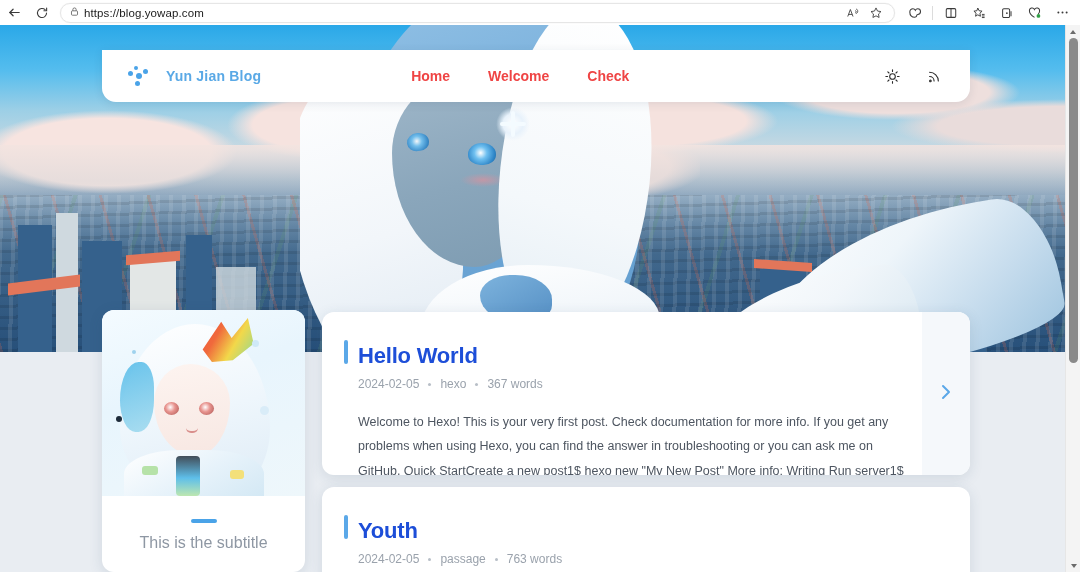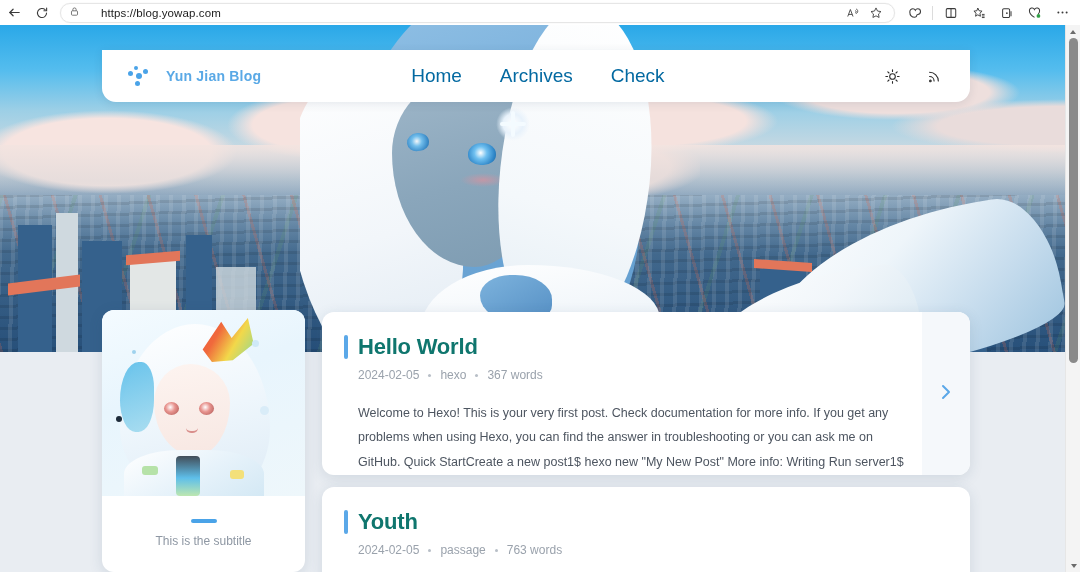--- a/index.html
+++ b/index.html
@@ -20,21 +20,21 @@
   }
   .nav-btn svg { display: block; }
   .omnibox {
     flex: 1 1 auto; height: 20px; margin: 0 6px 0 4px;
     background: #ffffff; border: 1px solid #e6e6e6; border-radius: 11px;
     display: flex; align-items: center; padding: 0 8px;
     box-shadow: 0 0 0 0.5px rgba(0,0,0,.03);
   }
   .lock-icon { width: 14px; height: 14px; color: #5f5f5f; flex: 0 0 auto; display:flex; }
   .url-text {
-    font-size: 11.5px; color: #1b1b1b; margin-left: 18px;
+    font-size: 11.5px; color: #1b1b1b; margin-left: 1px;
     white-space: nowrap; overflow: hidden; letter-spacing: .1px;
   }
   .omni-right { display: flex; align-items: center; gap: 2px; margin-left: auto; }
   .omni-icon { width: 21px; height: 19px; display: flex; align-items: center; justify-content: center; color: #4a4a4a; }
   .tool-icons { display: flex; align-items: center; gap: 1px; padding-right: 4px; }
   .tool-icon { width: 27px; height: 22px; display: flex; align-items: center; justify-content: center; color: #3b3b3b; }
   .tool-div { width: 1px; height: 14px; background: #dcdcdc; margin: 0 3px; }
 
   
   .viewport {
@@ -153,21 +153,21 @@
     background:#ffffff; border-radius: 0 0 14px 14px;
     display:flex; align-items:center; padding:0 26px;
     box-shadow: 0 2px 10px rgba(25,50,80,.10);
     z-index: 5;
   }
   .brand { display:flex; align-items:center; gap:16px;justify-content:flex-end; }
   .logo-dots { position:relative; width:22px; height:20px; }
   .logo-dots i { position:absolute; border-radius:50%; background:#4aa3e8; display:block; }
   .brand-name { font-size:14px; font-weight:bold; color:#5aa9e6; letter-spacing:.2px; }
   .site-nav { display:flex; align-items:center; gap:38px; margin-left:150px; }
-  .nav-link { font-size:19px; font-weight:normal; color:#0369a1; }
+  .nav-link { font-size:14px; font-weight:bold; color:#ef4444; }
   .header-actions { display:flex; align-items:center; gap:22px; margin-left:auto; }
   .hdr-icon { width:20px; height:20px; display:flex; align-items:center; justify-content:center; color:#2b2b2b; }
 
   
   .profile-card {
     position:absolute; left:102px; top:285px; width:203px; height:262px;
     background:#ffffff; border-radius:12px; overflow:hidden;
     box-shadow: 0 3px 14px rgba(40,70,100,.13);
     z-index: 4;
   }
@@ -197,34 +197,34 @@
   .av-tuft { position:absolute; left:18px; top:52px; width:34px; height:70px;
     background: linear-gradient(160deg,#4fb9e8,#9ed9ee); border-radius:60% 40% 50% 50%; opacity:.85; }
   .av-body { position:absolute; left:22px; top:140px; width:140px; height:60px;
     background: linear-gradient(150deg,#ffffff 0%,#e6f2fa 50%,#cfe6f3 100%); border-radius:40% 40% 0 0; }
   .av-stripe { position:absolute; left:74px; top:146px; width:24px; height:40px;
     background: linear-gradient(180deg,#2f3a46 0%,#4fb9e8 55%,#b9e6a8 100%); border-radius:4px; opacity:.9; }
   .av-dot { position:absolute; border-radius:50%; }
   .profile-body { padding:14px 10px 0; text-align:center; }
   .profile-name { font-size:14.5px; font-weight:bold; color:#222222; }
   .profile-rule { width:26px; height:4px; background:#4aa3e8; border-radius:2px; margin:9px auto 0; }
-  .profile-sub { font-size:12px; color:#8e97a3; margin-top:11px; }
+  .profile-sub { font-size:16px; color:#8e97a3; margin-top:11px; }
 
   
   .post-card {
     position:absolute; left:322px; width:648px; background:#ffffff;
     border-radius:12px; box-shadow: 0 3px 14px rgba(40,70,100,.13);
     overflow:hidden; z-index:4;
   }
   .post-card.p1 { top:287px; height:163px; }
   .post-card.p2 { top:462px; height:110px; }
   .post-inner { padding:22px 24px 0 22px; position:relative; }
   .post-title-row { display:flex; align-items:center; gap:10px; }
   .title-bar { width:4px; height:24px; background:#5ba8e8; border-radius:2px; flex:0 0 auto; }
-  .post-title { font-size:22px; font-weight:bold; color:#0f766e; letter-spacing:-.2px; }
+  .post-title { font-size:22px; font-weight:bold; color:#1d4ed8; letter-spacing:-.2px;margin-top:9px; }
   .post-meta { display:flex; align-items:center; gap:9px; margin:8px 0 0 14px;
     font-size:12px; color:#9aa2ac; }
   .meta-dot { width:3px; height:3px; border-radius:50%; background:#b8bfc7; display:inline-block; }
   .post-excerpt { margin:19px 0 0 14px; font-size:12.5px; line-height:1.95;
     color:#4d5560; width:560px; }
   .card-arrow {
     position:absolute; right:0; top:0; width:48px; height:163px;
     background:#f5f8fb; display:flex; align-items:center; justify-content:center;
     color:#5ba8e8;
   }
@@ -369,21 +369,21 @@
         <i style="left:6px;top:0px;width:4px;height:4px;"></i>
         <i style="left:8px;top:7px;width:6px;height:6px;"></i>
         <i style="left:15px;top:3px;width:5px;height:5px;"></i>
         <i style="left:7px;top:15px;width:5px;height:5px;"></i>
       </span>
       <span class="brand-name">Yun Jian Blog</span>
     </div>
 
     <nav class="site-nav">
       <a class="nav-link">Home</a>
-      <a class="nav-link">Archives</a>
+      <a class="nav-link">Welcome</a>
       <a class="nav-link">Check</a>
     </nav>
 
     <div class="header-actions">
       <span class="hdr-icon">
         <svg width="17" height="17" viewBox="0 0 20 20" fill="none" stroke="currentColor" stroke-width="1.3" stroke-linecap="round">
             <circle cx="10" cy="10" r="3.3"></circle>
             <path d="M10 2.2v2M10 15.8v2M2.2 10h2M15.8 10h2M4.5 4.5l1.4 1.4M14.1 14.1l1.4 1.4M15.5 4.5l-1.4 1.4M5.9 14.1l-1.4 1.4"></path>
           </svg>
       </span>

